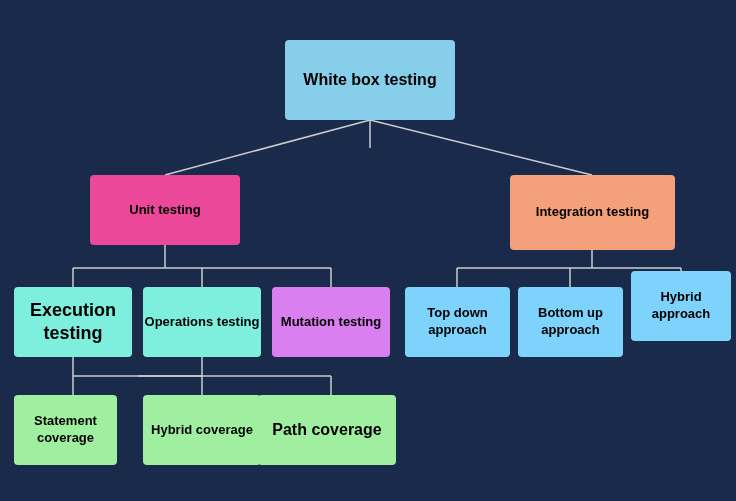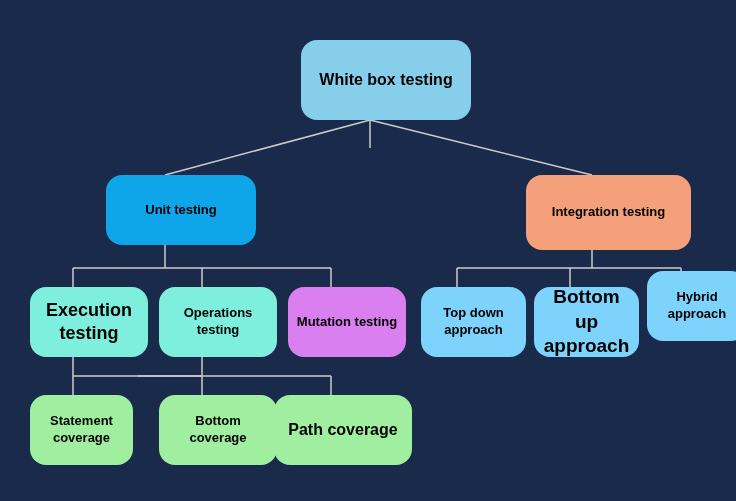--- a/index.html
+++ b/index.html
@@ -21,34 +21,32 @@
 
     svg.lines {
       position: absolute;
       top: 0; left: 0;
       width: 100%; height: 100%;
       pointer-events: none;
     }
 
     .node {
       position: absolute;
-      border-radius: 16px;
+      border-radius: 4px;
       display: flex;
       align-items: center;
       justify-content: center;
       text-align: center;
       font-weight: bold;
       font-size: 14px;
       line-height: 1.3;
-      padding: 8px;
-      margin-left: 16px;
     }
 
     .node-root    { background-color: #87CEEB; }
-    .node-unit    { background-color: #0ea5e9; }
+    .node-unit    { background-color: #ec4899; }
     .node-integration { background-color: #F4A07A; }
     .node-cyan    { background-color: #7FEFDD; }
     .node-purple  { background-color: #D97FEF; }
     .node-yellow  { background-color: #7dd3fc; }
     .node-mint    { background-color: #A0EFA0; }
   </style>
 </head>
 <body>
 
 <div class="diagram">
@@ -90,23 +88,23 @@
     <div class="node node-integration" style="left: 510px; top: 175px; width: 165px; height: 75px; font-size: 13px;">Integration
 testing</div>
     <div class="node node-cyan" style="left: 14px; top: 287px; width: 118px; height: 70px; font-size: 18px;">Execution
 testing</div>
     <div class="node node-purple" style="left: 272px; top: 287px; width: 118px; height: 70px; font-size: 13px;">Mutation
 testing</div>
     <div class="node node-cyan" style="left: 143px; top: 287px; width: 118px; height: 70px; font-size: 13px;">Operations
 testing</div>
     <div class="node node-yellow" style="left: 405px; top: 287px; width: 105px; height: 70px; font-size: 13px;">Top down
 approach</div>
-    <div class="node node-yellow" style="left: 518px; top: 287px; width: 105px; height: 70px; font-size: 19px;">Bottom up
+    <div class="node node-yellow" style="left: 518px; top: 287px; width: 105px; height: 70px; font-size: 13px;">Bottom up
 approach</div>
     <div class="node node-yellow" style="left: 631px; top: 271px; width: 100px; height: 70px; font-size: 13px;">Hybrid
 approach</div>
     <div class="node node-mint" style="left: 14px; top: 395px; width: 103px; height: 70px; font-size: 13px;">Statement
 coverage</div>
-    <div class="node node-mint" style="left: 143px; top: 395px; width: 118px; height: 70px; font-size: 13px;">Bottom
+    <div class="node node-mint" style="left: 143px; top: 395px; width: 118px; height: 70px; font-size: 13px;">Hybrid
 coverage</div>
     <div class="node node-mint" style="left: 258px; top: 395px; width: 138px; height: 70px; font-size: 16px;">Path
 coverage</div>
   </div>
 
 </body></html>

